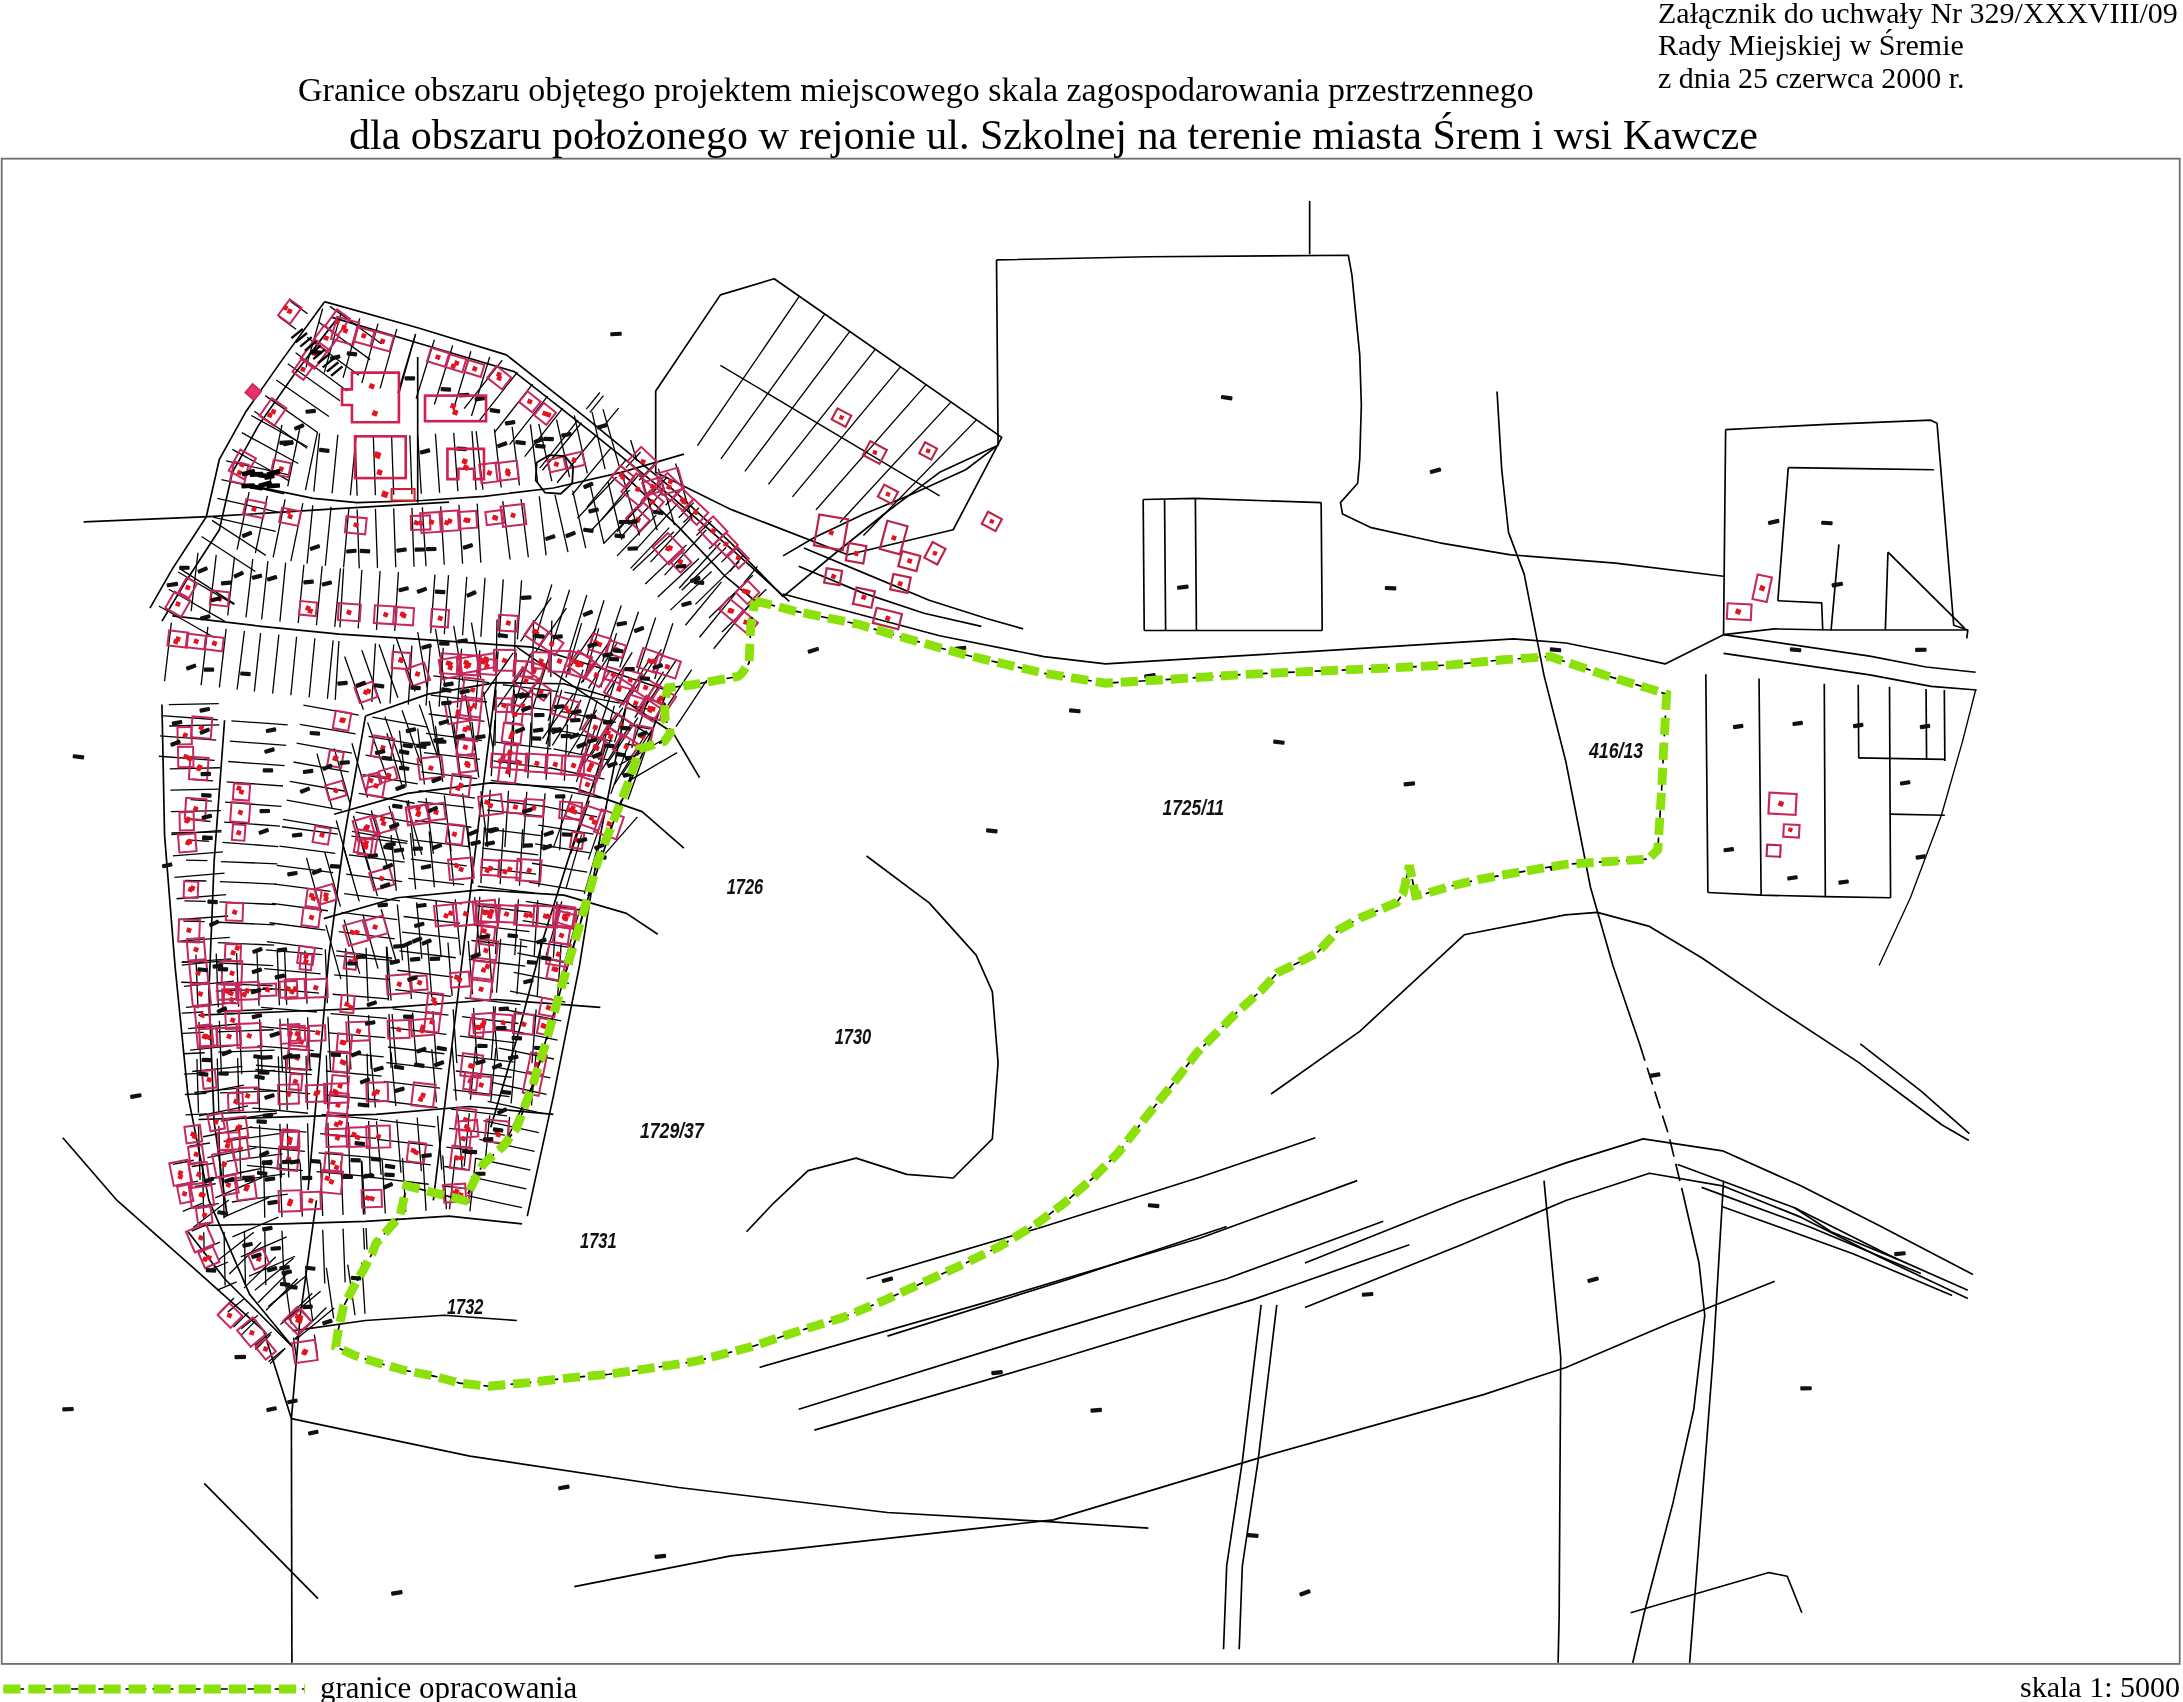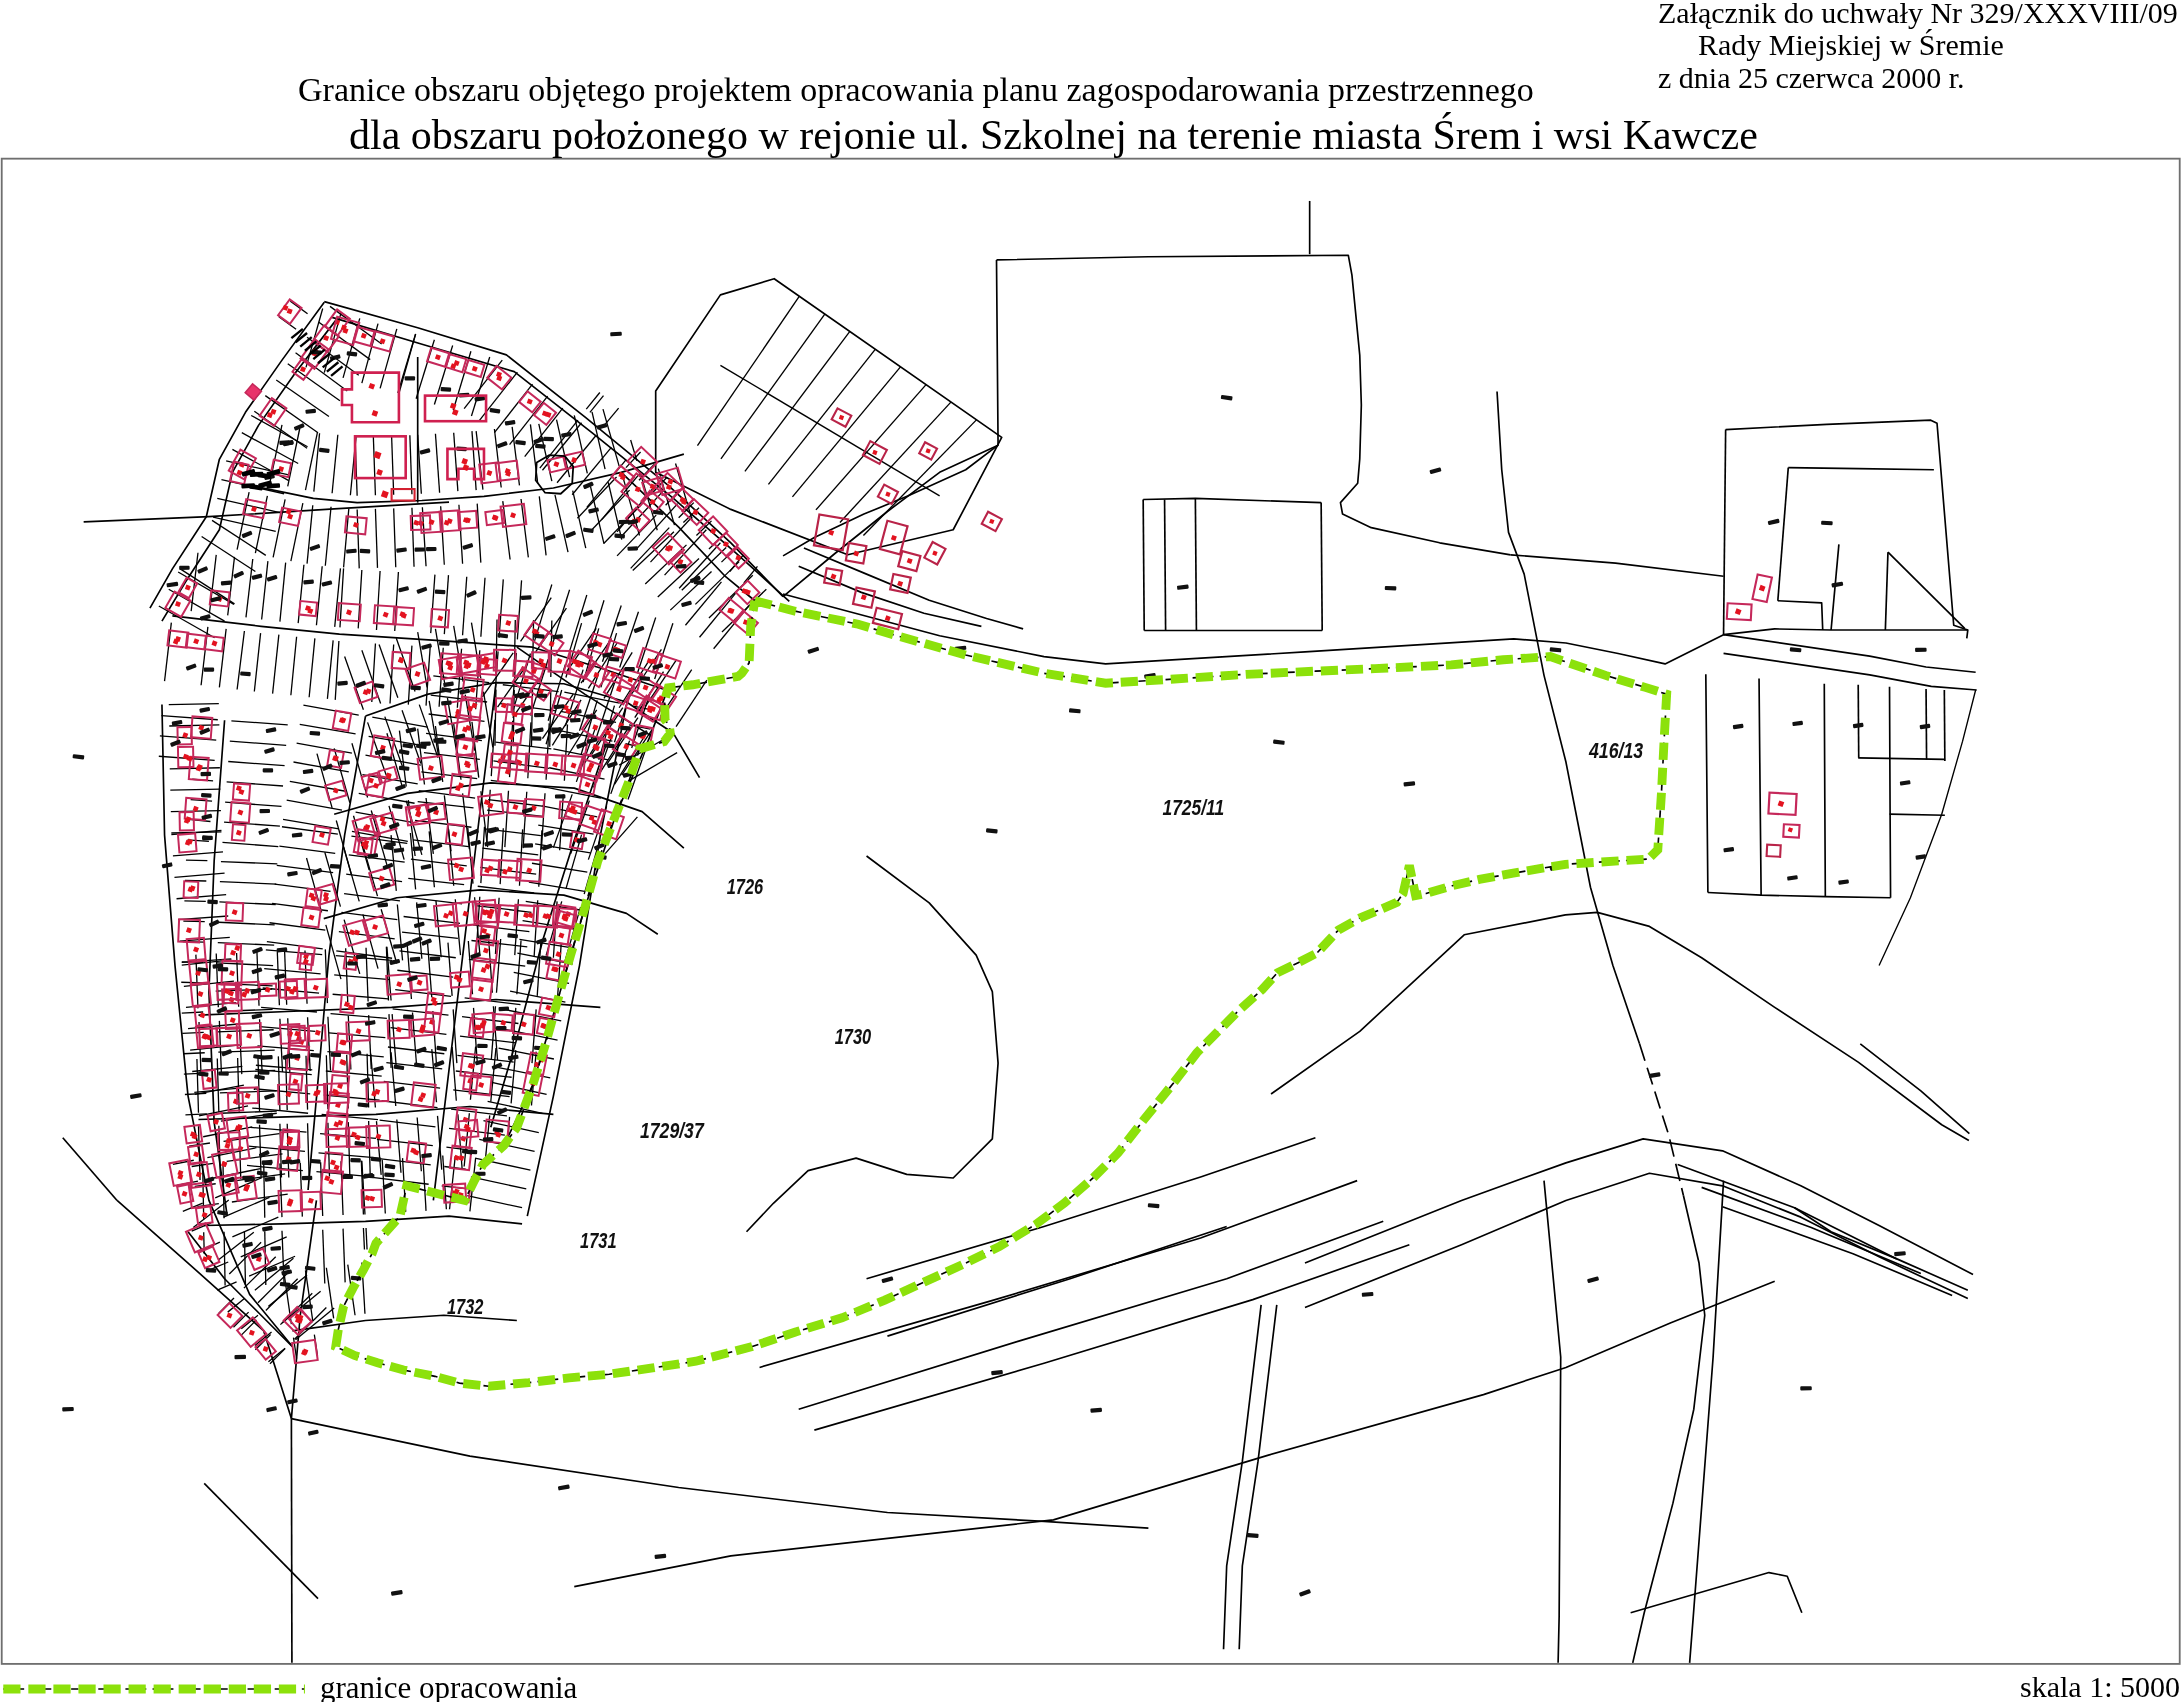--- a/index.html
+++ b/index.html
@@ -2530,20 +2530,20 @@
 <text x="2227" y="1562" font-family="Liberation Sans, sans-serif" font-size="44" font-style="italic" font-weight="bold" fill="#111" textLength="118" lengthAdjust="spacingAndGlyphs">1725/11</text>
 <text x="1392" y="1712" font-family="Liberation Sans, sans-serif" font-size="44" font-style="italic" font-weight="bold" fill="#111" textLength="70" lengthAdjust="spacingAndGlyphs">1726</text>
 <text x="1599" y="2001" font-family="Liberation Sans, sans-serif" font-size="44" font-style="italic" font-weight="bold" fill="#111" textLength="70" lengthAdjust="spacingAndGlyphs">1730</text>
 <text x="1226" y="2180" font-family="Liberation Sans, sans-serif" font-size="44" font-style="italic" font-weight="bold" fill="#111" textLength="122" lengthAdjust="spacingAndGlyphs">1729/37</text>
 <text x="1111" y="2392" font-family="Liberation Sans, sans-serif" font-size="44" font-style="italic" font-weight="bold" fill="#111" textLength="70" lengthAdjust="spacingAndGlyphs">1731</text>
 <text x="856" y="2518" font-family="Liberation Sans, sans-serif" font-size="44" font-style="italic" font-weight="bold" fill="#111" textLength="70" lengthAdjust="spacingAndGlyphs">1732</text>
 <text x="3044" y="1452" font-family="Liberation Sans, sans-serif" font-size="44" font-style="italic" font-weight="bold" fill="#111" textLength="104" lengthAdjust="spacingAndGlyphs">416/13</text>
 <line x1="6" y1="3236" x2="584" y2="3236" stroke="#000" stroke-width="3" stroke-dasharray="14 12"></line>
 <line x1="6" y1="3236" x2="584" y2="3236" stroke="#8ce10b" stroke-width="17" stroke-dasharray="33 15"></line>
 </svg>
-<div class="t" id="t1" style="left:298px;top:71px;font-size:34px;">Granice obszaru objętego projektem opracowania planu zagospodarowania przestrzennego</div>
+<div class="t" id="t1" style="left:298px;top:71px;font-size:34px;">Granice obszaru objętego projektem miejscowego skala zagospodarowania przestrzennego</div>
 <div class="t" id="t2" style="left:349px;top:111px;font-size:42px;">dla obszaru położonego w rejonie ul. Szkolnej na terenie miasta Śrem i wsi Kawcze</div>
 <div class="t" id="t3" style="left:1658px;top:-4.2px;font-size:30px;">Załącznik do uchwały Nr 329/XXXVIII/09</div>
-<div class="t" id="t4" style="left:1658px;top:28px;font-size:30px;margin-left:40px;">Rady Miejskiej w Śremie</div>
+<div class="t" id="t4" style="left:1658px;top:28px;font-size:30px;">Rady Miejskiej w Śremie</div>
 <div class="t" id="t5" style="left:1658px;top:61px;font-size:30px;">z dnia 25 czerwca 2000 r.</div>
 <div class="t" id="t6" style="left:320px;top:1670px;font-size:31px;">granice opracowania</div>
 <div class="t" id="t7" style="left:2020px;top:1670px;font-size:30px;">skala 1: 5000</div>
 
 
 </body></html>

